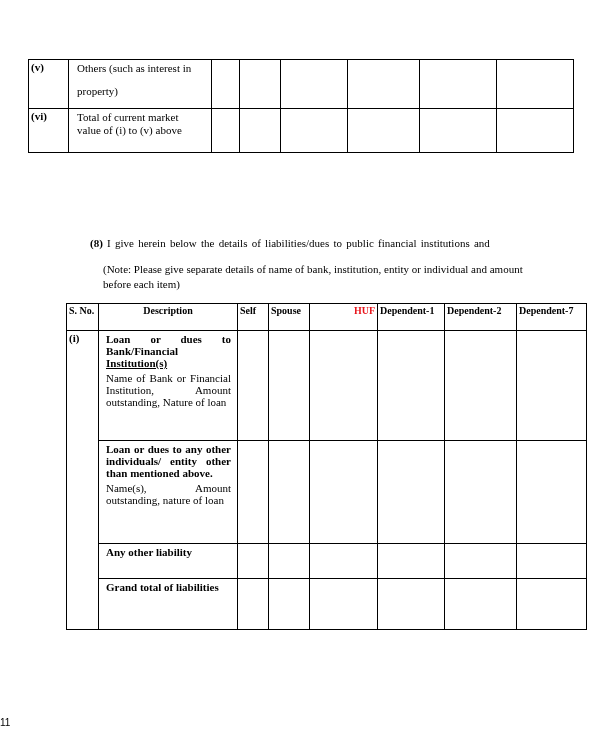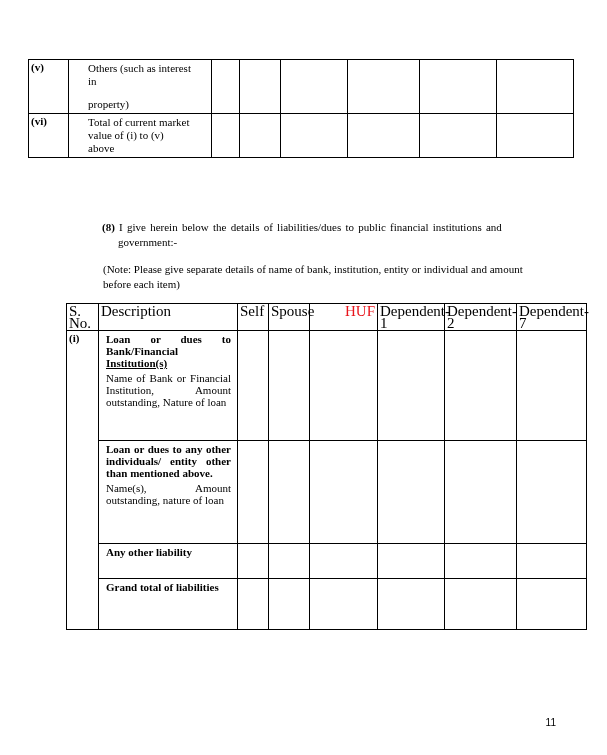--- a/index.html
+++ b/index.html
@@ -4,46 +4,46 @@
 <style>
   html, body { margin:0; padding:0; background:#ffffff; }
   body { width:607px; height:755px; position:relative; overflow:hidden;
          font-family:"Liberation Serif", "DejaVu Serif", serif; color:#000; }
   table { border-collapse:collapse; position:absolute; table-layout:fixed; }
   td, th { border:1.3px solid #000; vertical-align:top; padding:0; }
   
   #assets-table { left:28px; top:59px; width:545px; }
   #assets-table td { font-size:11px; line-height:13px; }
   #assets-table .sno { font-weight:bold; padding:1px 2px; }
-  #assets-table .desc { padding:2px 19px; }
+  #assets-table .desc { padding:2px 8px; }
   #assets-table tr.r1 td { height:44px; }
   #assets-table tr.r2 td { height:39px; }
   .gap-line { display:block; margin-top:10px; }
 
   .para { position:absolute; font-size:11px; line-height:15px; }
-  #para8 { left:90px; top:220px; width:460px; text-align:justify; word-spacing:1.5px;margin-left:12px; }
+  #para8 { left:90px; top:236px; width:460px; text-align:justify; word-spacing:1.5px; }
   #para8 .num { font-weight:bold; }
   #para8 .indent { display:block; padding-left:16px; }
   #note { left:103px; top:262px; width:445px; }
 
   #liab-table { left:66px; top:303px; width:520px; }
-  #liab-table th { font-size:15px; line-height:12px; font-weight:normal; text-align:left; padding:1px 2px; height:24px;margin-left:23px; }
-  #liab-table th.center { text-align:left; }
+  #liab-table th { font-size:10px; line-height:12px; font-weight:bold; text-align:left; padding:1px 2px; height:24px;margin-left:23px; }
+  #liab-table th.center { text-align:center; }
   #liab-table th.huf { color:#e8141b; text-align:right; }
   #liab-table td { font-size:11px; line-height:12px; }
   #liab-table td.sno { font-weight:bold; padding:1px 2px; }
   #liab-table td.desc { padding:2px 6px 2px 7px; text-align:justify; }
   .bold { font-weight:bold; }
   .ul { text-decoration:underline; }
   .sub { display:block; margin-top:3px; font-weight:normal; }
   tr.b1 td { height:105px; }
   tr.b2 td { height:98px; }
   tr.b3 td { height:30px;margin-top:38px; }
   tr.b4 td { height:46px;border-radius:10px; }
-  #page-number { position:absolute; left:0; width:556px; top:717px; text-align:right;
+  #page-number { position:absolute; left:0; width:556px; top:717px; text-align:left;
                  font-family:"Liberation Sans", sans-serif; font-size:10px; }
 </style>
 </head>
 <body>
 
 <table id="assets-table">
   <colgroup>
     <col style="width:40px">
       <col style="width:143px">
       <col style="width:28px">
@@ -76,21 +76,20 @@
     <td></td>
     <td></td>
     <td></td>
   </tr>
 </tbody>
   </table>
 
 <div id="para8" class="para">
   <span class="num">(8)</span>
   <span>I give herein below the details of liabilities/dues to public financial institutions and</span>
-  <span class="indent">government:-</span>
 </div>
 
 <div id="note" class="para">(Note: Please give separate details of name of bank, institution, entity or individual and amount before each item)</div>
 
 <table id="liab-table">
   <colgroup>
     <col style="width:32px">
       <col style="width:139px">
       <col style="width:31px">
       <col style="width:41px">

